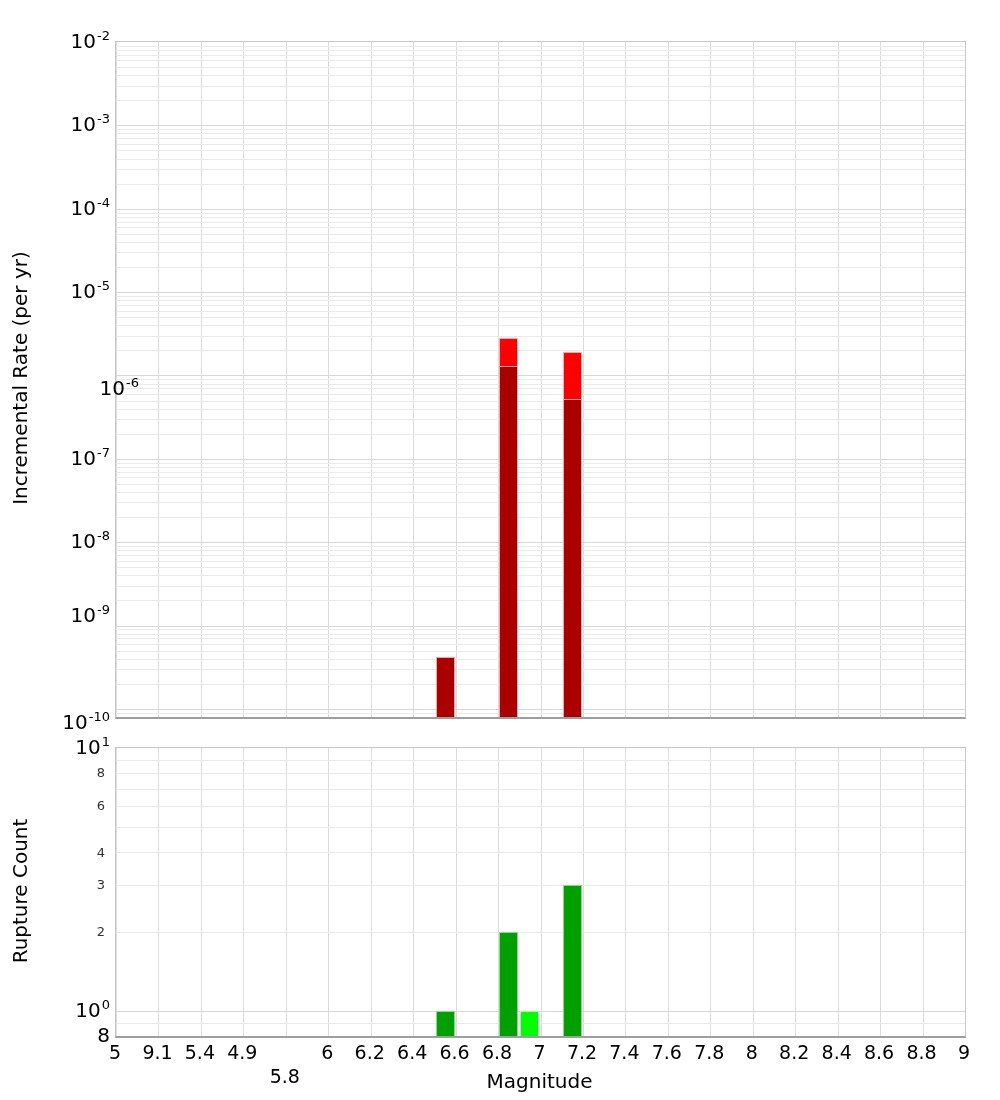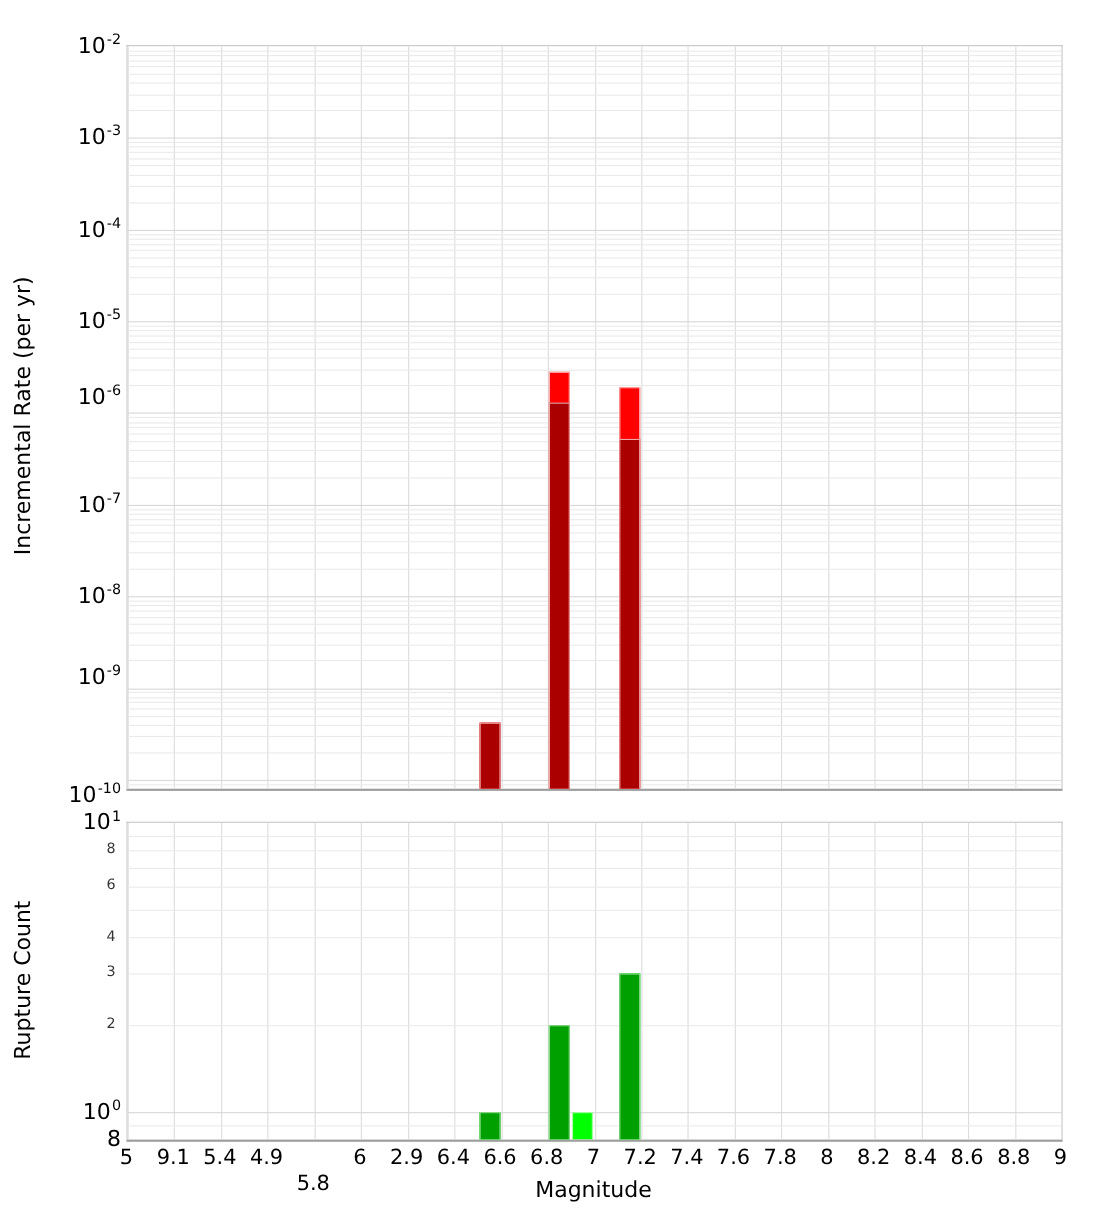--- a/index.html
+++ b/index.html
@@ -183,21 +183,21 @@
       <div class="bar" style="left: 319.5px; width: 19px; top: 262.6px; height: 25.4px; background: rgb(0, 160, 0); border-color: rgb(143, 217, 143);"></div>
       <div class="bar" style="left: 383.2px; width: 19px; top: 183.5px; height: 104.5px; background: rgb(0, 160, 0); border-color: rgb(143, 217, 143);"></div>
       <div class="bar" style="left: 446.8px; width: 19px; top: 137.3px; height: 150.7px; background: rgb(0, 160, 0); border-color: rgb(143, 217, 143);"></div>
     </div>
 
   <div id="yticks-top">
       <div class="ytick" style="top: 41px;"><span>10</span><span class="sup">-2</span></div>
       <div class="ytick" style="top: 124.4px;"><span>10</span><span class="sup">-3</span></div>
       <div class="ytick" style="top: 207.7px;"><span>10</span><span class="sup">-4</span></div>
       <div class="ytick" style="top: 291.1px;"><span>10</span><span class="sup">-5</span></div>
-      <div class="ytick" style="top: 360px;"><span>10</span><span class="sup">-6</span></div>
+      <div class="ytick" style="top: 388px; padding-left: 29px;"><span>10</span><span class="sup">-6</span></div>
       <div class="ytick" style="top: 457.8px;"><span>10</span><span class="sup">-7</span></div>
       <div class="ytick" style="top: 541.2px;"><span>10</span><span class="sup">-8</span></div>
       <div class="ytick" style="top: 615px;"><span>10</span><span class="sup">-9</span></div>
       <div class="ytick" style="top: 722px;"><span>10</span><span class="sup">-10</span></div>
     </div>
   <div id="yticks-bottom">
       <div class="ytick" style="top: 747px;"><span>10</span><span class="sup">1</span></div>
       <div class="ytick" style="top: 1009.6px;"><span>10</span><span class="sup">0</span></div>
       <div class="ytick" style="top: 1035px;"><span>8</span></div>
       <div class="ytick small" style="top: 772.4px;">8</div>
@@ -206,21 +206,21 @@
       <div class="ytick small" style="top: 884.3px;">3</div>
       <div class="ytick small" style="top: 930.5px;">2</div>
     </div>
   <div id="xticks">
       <div class="xtick" style="left: 115px;">5</div>
       <div class="xtick" style="left: 157.5px;">9.1</div>
       <div class="xtick" style="left: 199.9px;">5.4</div>
       <div class="xtick" style="left: 242.3px;">4.9</div>
       <div class="xtick" style="left: 284.8px; margin-top: 24px;">5.8</div>
       <div class="xtick" style="left: 327.3px;">6</div>
-      <div class="xtick" style="left: 369.7px;">2.9</div>
+      <div class="xtick" style="left: 369.7px;">6.2</div>
       <div class="xtick" style="left: 412.2px;">6.4</div>
       <div class="xtick" style="left: 454.6px;">6.6</div>
       <div class="xtick" style="left: 497px;">6.8</div>
       <div class="xtick" style="left: 539.5px;">7</div>
       <div class="xtick" style="left: 582px;">7.2</div>
       <div class="xtick" style="left: 624.4px;">7.4</div>
       <div class="xtick" style="left: 666.8px;">7.6</div>
       <div class="xtick" style="left: 709.3px;">7.8</div>
       <div class="xtick" style="left: 751.8px;">8</div>
       <div class="xtick" style="left: 794.2px;">8.2</div>

